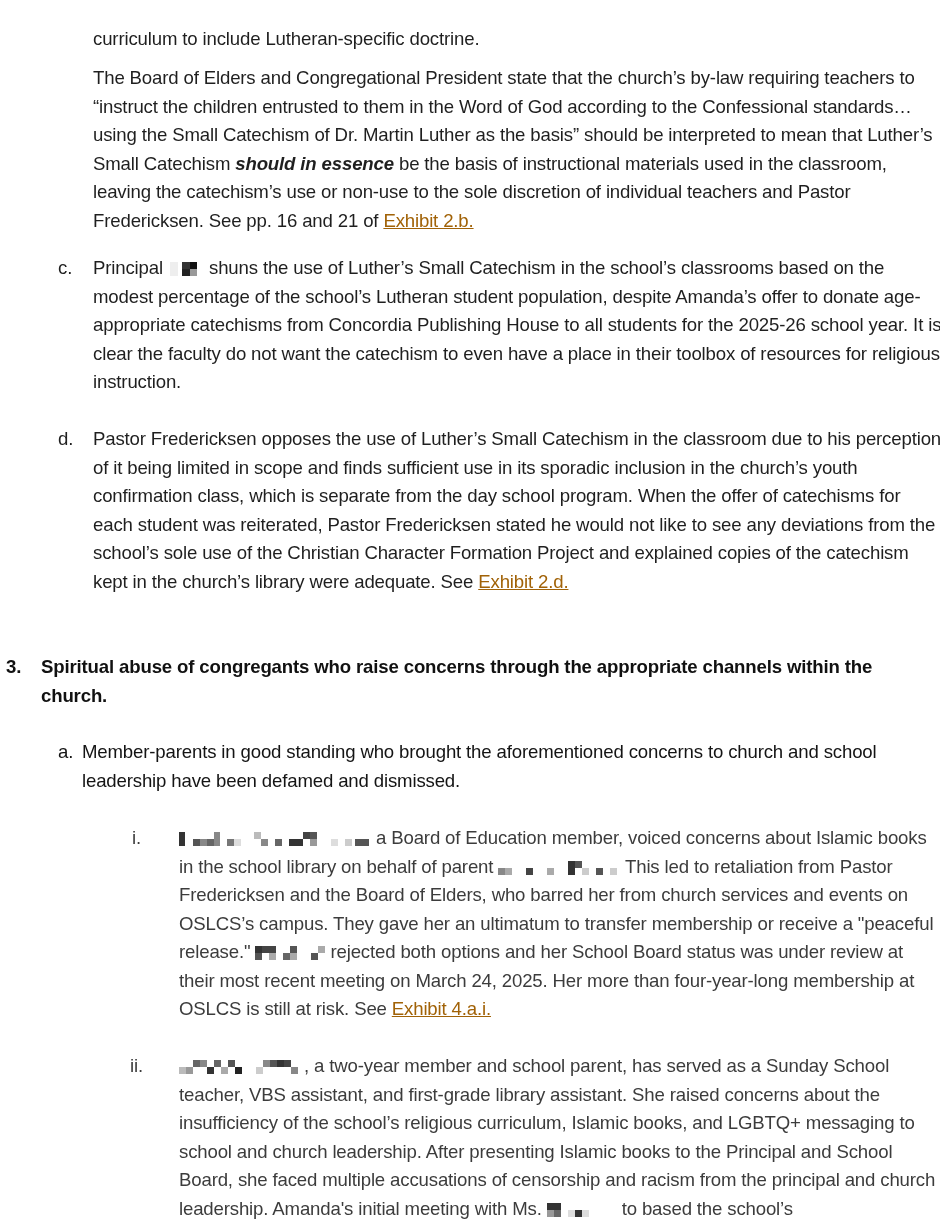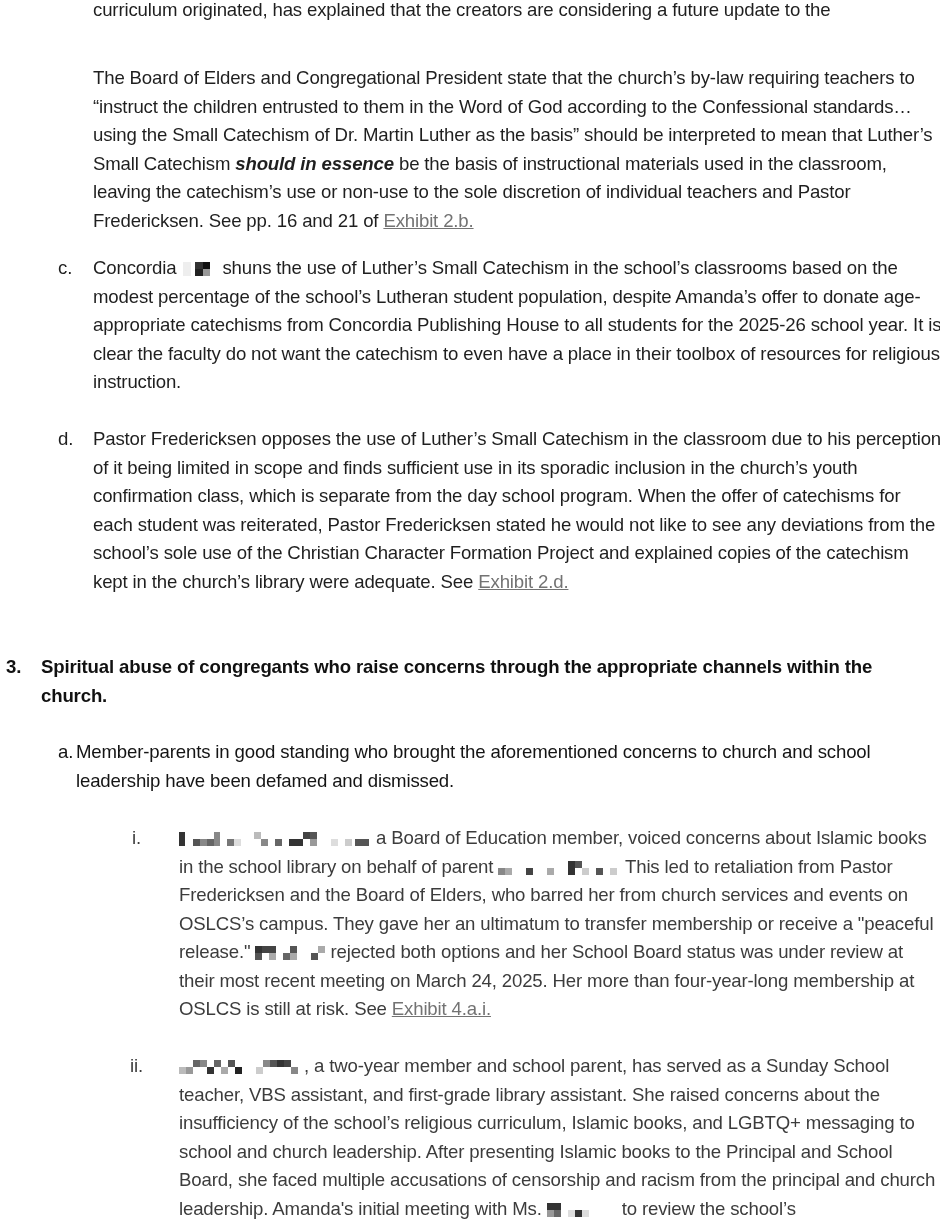--- a/index.html
+++ b/index.html
@@ -7,45 +7,46 @@
     width: 940px; height: 1224px; overflow: hidden; position: relative;
     font-family: "Liberation Sans", sans-serif;
     font-size: 18.6px; line-height: 28.5px; color: #1f1f1f;
     letter-spacing: -0.15px;
   }
   .page { position: absolute; left: 0; top: -6px; width: 940px; }
   .para { position: absolute; left: 93px; width: 850px; margin: 0; }
   .item { position: absolute; margin: 0; }
   .marker { position: absolute; }
   .text { position: absolute; margin: 0; }
-  .link { color: #737373; text-decoration: underline; cursor: pointer; }
+  .link { color: #a16207; text-decoration: underline; cursor: pointer; }
   .bold { font-weight: bold; color: #111; }
   .dark { color: #141414; }
   .gray { color: #3c3c3c; }
   em.bi { font-weight: bold; }
   .redact { display: inline-block; vertical-align: -2px; height: 15px; position: relative; }
   .redact i { position: absolute; top: 0; width: 7px; height: 7px; display: block; }
 </style>
 </head>
 <body>
 
 <div class="page">
 
   <p class="para" style="top:2px;">
-    <span>curriculum originated, has explained that the creators are considering a future update to the</span><br>
+    <br>
+    <span>curriculum to include Lutheran-specific doctrine.</span>
   </p>
 
   <p class="para" style="top:70px; width:850px;">
     <span>The Board of Elders and Congregational President state that the church’s by-law requiring teachers to “instruct the children entrusted to them in the Word of God according to the Confessional standards… using the Small Catechism of Dr. Martin Luther as the basis” should be interpreted to mean that Luther’s Small Catechism </span><em class="bi">should in essence</em><span> be the basis of instructional materials used in the classroom, leaving the catechism’s use or non-use to the sole discretion of individual teachers and Pastor Fredericksen.  See pp. 16 and 21 of </span><a class="link">Exhibit 2.b.</a>
   </p>
 
   <div class="item" style="top:260px; left:0; width:940px;">
     <span class="marker" style="left:58px;">c.</span>
     <p class="text" style="left:93px; width:850px;">
-      <span>Concordia</span>
+      <span>Principal</span>
       <span class="redact" style="width:36px;">
         <i style="left:2px;top:1px;background:#eee;width:8px;height:14px;"></i>
         <i style="left:14px;top:1px;background:#333;width:8px;height:7px;"></i>
         <i style="left:22px;top:1px;background:#111;width:7px;height:7px;"></i>
         <i style="left:14px;top:8px;background:#222;width:8px;height:7px;"></i>
         <i style="left:22px;top:8px;background:#999;width:7px;height:7px;"></i>
       </span><span> shuns the use of Luther’s Small Catechism in the school’s classrooms based on the modest percentage of the school’s Lutheran student population, despite Amanda’s offer to donate age-appropriate catechisms from Concordia Publishing House to all students for the 2025-26 school year.  It is clear the faculty do not want the catechism to even have a place in their toolbox of resources for religious instruction.</span>
     </p>
   </div>
 
@@ -56,21 +57,21 @@
     </p>
   </div>
 
   <div class="item bold" style="top:659px; left:0; width:940px;">
     <span class="marker" style="left:6px;">3.</span>
     <p class="text" style="left:41px; width:880px;">Spiritual abuse of congregants who raise concerns through the appropriate channels within the church.</p>
   </div>
 
   <div class="item dark" style="top:744px; left:0; width:940px;">
     <span class="marker" style="left:58px;">a.</span>
-    <p class="text" style="left:76px; width:800px;">Member-parents in good standing who brought the aforementioned concerns to church and school leadership have been defamed and dismissed.</p>
+    <p class="text" style="left:82px; width:800px;">Member-parents in good standing who brought the aforementioned concerns to church and school leadership have been defamed and dismissed.</p>
   </div>
 
   <div class="item gray" style="top:830px; left:0; width:940px;">
     <span class="marker" style="left:132px;">i.</span>
     <p class="text" style="left:179px; width:764px;">
       <span class="redact" style="width:192px;">
         <i style="left:0;top:1px;background:#333;width:6px;height:14px;"></i>
         <i style="left:14px;top:8px;background:#555;"></i>
         <i style="left:21px;top:8px;background:#888;"></i>
         <i style="left:28px;top:8px;background:#666;"></i>
@@ -132,17 +133,17 @@
         <i style="left:98px;top:1px;background:#333;"></i>
         <i style="left:105px;top:1px;background:#444;"></i>
         <i style="left:112px;top:8px;background:#888;"></i>
       </span><span>, a two-year member and school parent, has served as a Sunday School teacher, VBS assistant, and first-grade library assistant. She raised concerns about the insufficiency of the school’s religious curriculum, Islamic books, and LGBTQ+ messaging to school and church leadership. After presenting Islamic books to the Principal and School Board, she faced multiple accusations of censorship and racism from the principal and church leadership. Amanda's initial meeting with Ms. </span><span class="redact" style="width:70px;">
         <i style="left:0;top:1px;background:#333;width:14px;"></i>
         <i style="left:0;top:8px;background:#999;"></i>
         <i style="left:7px;top:8px;background:#666;"></i>
         <i style="left:21px;top:8px;background:#ddd;"></i>
         <i style="left:28px;top:8px;background:#333;"></i>
         <i style="left:35px;top:8px;background:#ddd;"></i>
-      </span><span> to review the school’s</span>
+      </span><span> to based the school’s</span>
     </p>
   </div>
 
 </div>
 
 </body></html>

